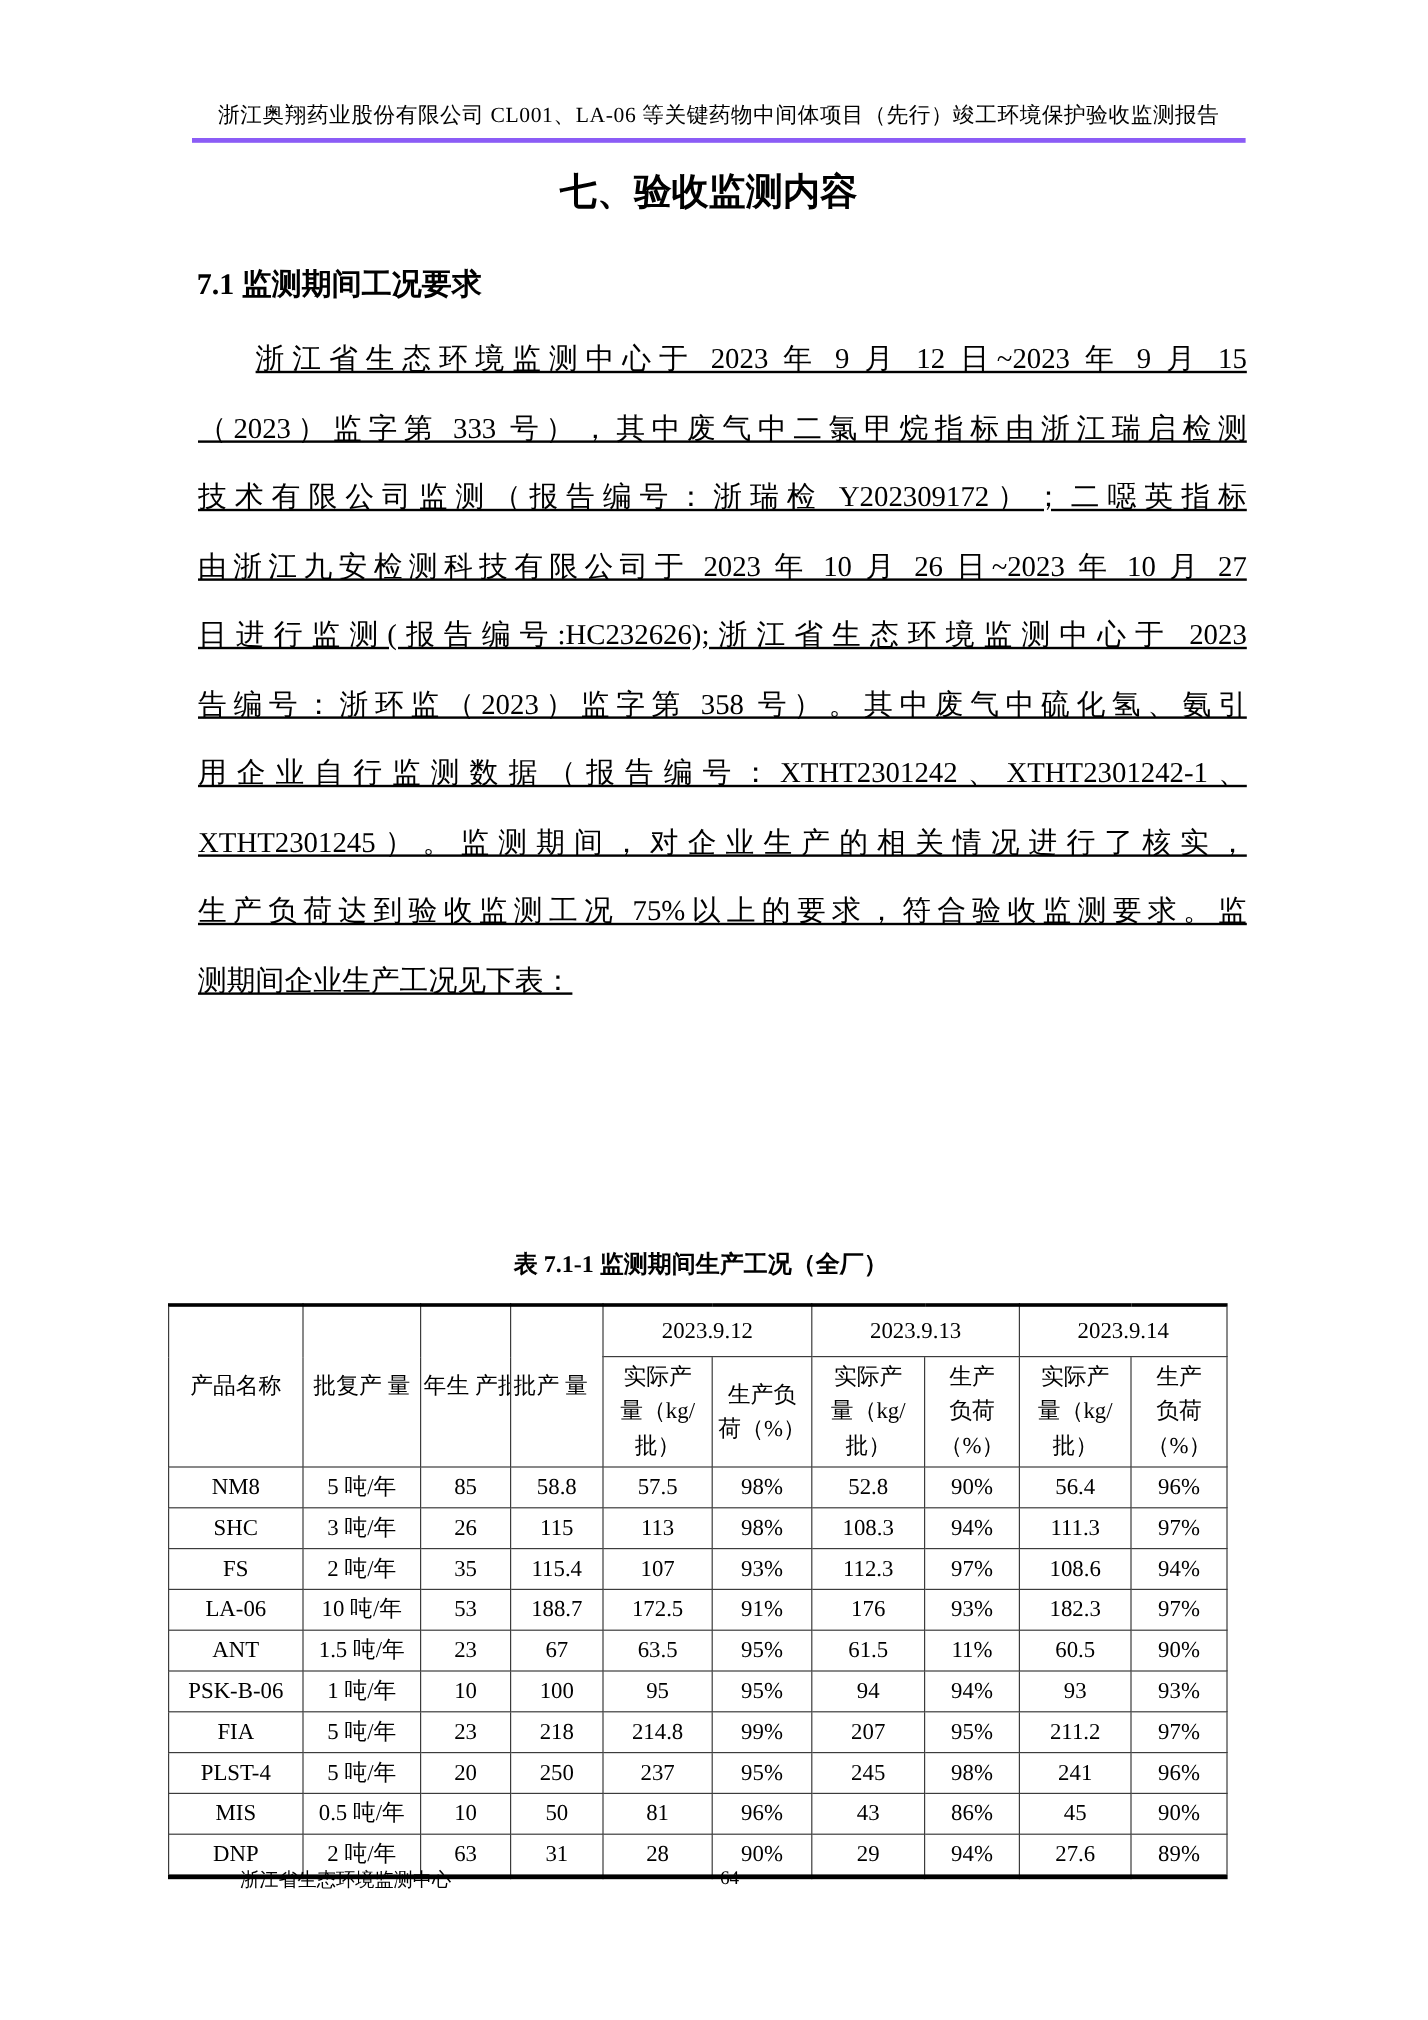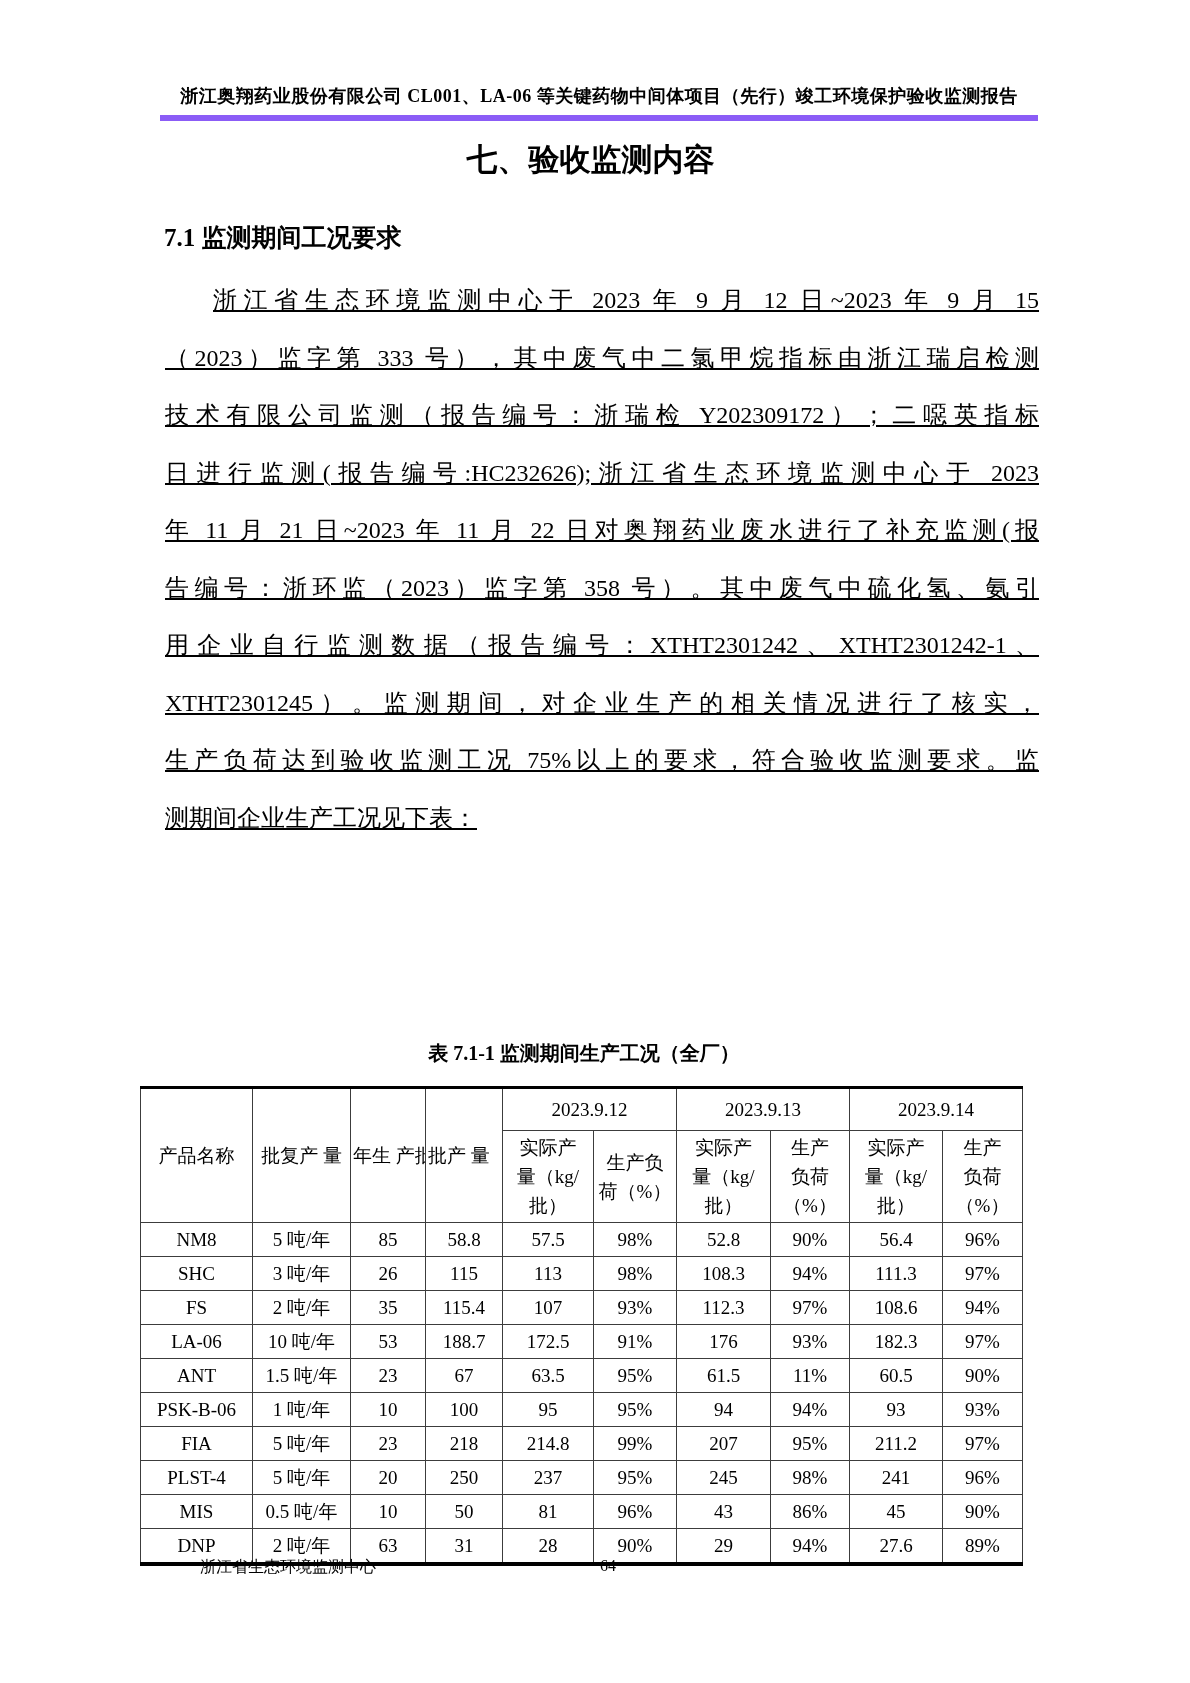--- a/index.html
+++ b/index.html
@@ -13,24 +13,24 @@
     position: relative;
     width: 1190px; height: 1683px;
     background: #fff;
     overflow: hidden;
   }
   
   .page-header {
     position: absolute;
     top: 84px; left: 160px; width: 878px;
     text-align: center;
-    font-size: 18px; font-weight: bold;
+    font-size: 18px; font-weight: normal;
     letter-spacing: 0.5px;
     padding-bottom: 7px;
-    border-bottom: 6px solid #8b5cf6;
+    border-bottom: 4px solid #8b5cf6;
     white-space: nowrap;
   }
   
   .chapter-title {
     position: absolute;
     top: 140px; left: 0; width: 1181px;
     text-align: center;
     font-size: 31px; font-weight: bold;
     line-height: 40px;
   }
@@ -106,22 +106,22 @@
   <div class="page-header">浙江奥翔药业股份有限公司 CL001、LA-06 等关键药物中间体项目（先行）竣工环境保护验收监测报告</div>
 
   <div class="chapter-title">七、验收监测内容</div>
 
   <div class="section-title">7.1 监测期间工况要求</div>
 
   <div class="paragraph">
       <div class="para-line first">浙江省生态环境监测中心于 2023 年 9 月 12 日~2023 年 9 月 15</div>
       <div class="para-line">（2023）监字第 333 号），其中废气中二氯甲烷指标由浙江瑞启检测</div>
       <div class="para-line">技术有限公司监测（报告编号：浙瑞检 Y202309172）；二噁英指标</div>
+      <div class="para-line">由浙江九安检测科技有限公司于 2023 年 10 月 26 日~2023 年 10 月 27</div>
       <div class="para-line">日进行监测(报告编号:HC232626);浙江省生态环境监测中心于 2023</div>
-      <div class="para-line">年 11 月 21 日~2023 年 11 月 22 日对奥翔药业废水进行了补充监测(报</div>
       <div class="para-line">告编号：浙环监（2023）监字第 358 号）。其中废气中硫化氢、氨引</div>
       <div class="para-line">用企业自行监测数据（报告编号：XTHT2301242、XTHT2301242-1、</div>
       <div class="para-line">XTHT2301245）。监测期间，对企业生产的相关情况进行了核实，</div>
       <div class="para-line">生产负荷达到验收监测工况 75%以上的要求，符合验收监测要求。监</div>
       <div class="para-line last">测期间企业生产工况见下表：</div>
     </div>
 
   <div class="table-caption">表 7.1-1 监测期间生产工况（全厂）</div>
 
   <table class="prod-table">

